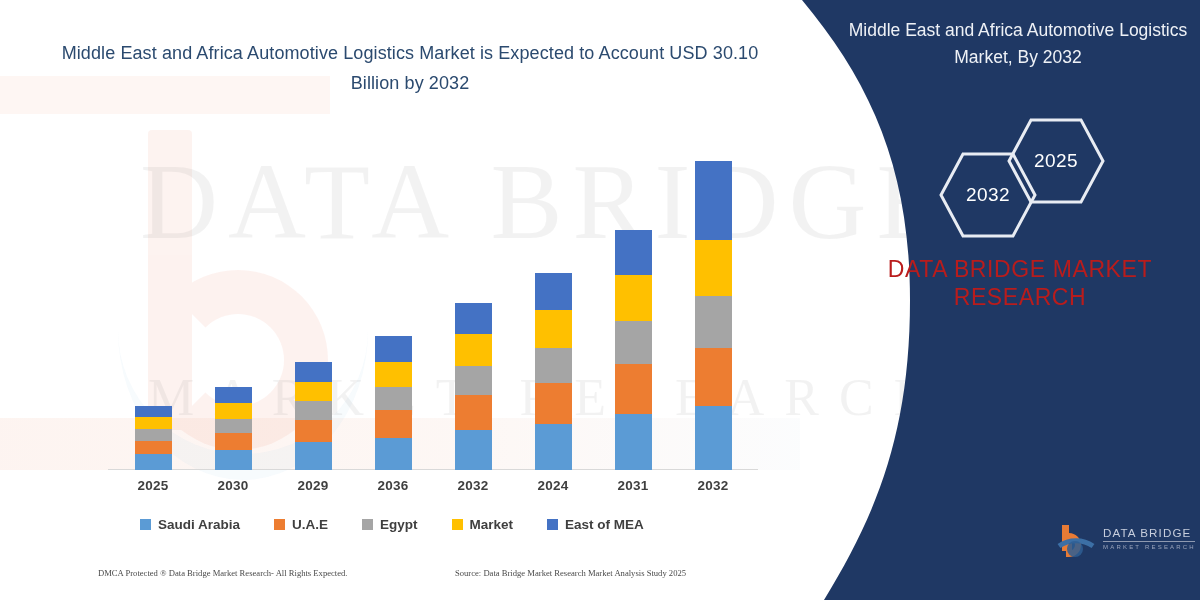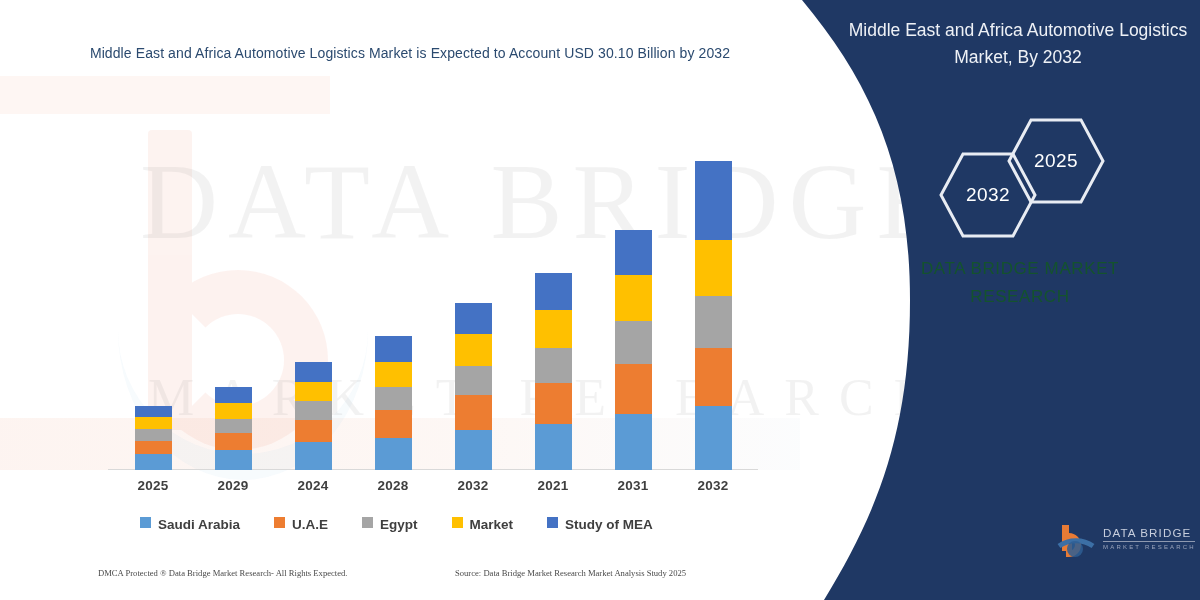--- a/index.html
+++ b/index.html
@@ -70,21 +70,21 @@
     font-size:52px; letter-spacing:20px;
     color:#2b2b2b; opacity:.055; white-space:nowrap;
     font-family:"Liberation Serif", serif;
   }
 
   
   .chart-title {
     position:absolute; left:60px; top:38px; width:700px;
     text-align:center;
     color:#2b4a6f;
-    font-size:14px;
+    font-size:18px;
     line-height:30px;
     font-weight:400;
     letter-spacing:.1px;
   }
 
   
   .chart-area {
     position:absolute; left:108px; top:140px;
     width:650px; height:330px;
   }
@@ -116,21 +116,21 @@
     font-size:13.5px; font-weight:bold; color:#3f3f3f;
     letter-spacing:.2px;
   }
 
   
   .legend {
     position:absolute; left:140px; top:512px;
     width:620px; height:24px;
     display:flex; align-items:center; gap:34px;
   }
-  .legend-item { display:flex; gap:7px; }
+  .legend-item { display:flex; align-items:center; gap:7px; }
   .legend-swatch { width:11px; height:11px; display:block; }
   .legend-label {
     font-size:13.5px; font-weight:bold; color:#3f3f3f; white-space:nowrap;
   }
 
   
   .footer-left {
     position:absolute; left:98px; top:568px;
     font-size:8.6px; color:#4a4a4a; white-space:nowrap;
     font-family:"Liberation Serif", serif;
@@ -159,22 +159,22 @@
   .hex {
     position:absolute; display:flex; align-items:center; justify-content:center;
   }
   .hex svg { position:absolute; left:0; top:0; }
   .hex-label {
     position:relative; z-index:2;
     color:#ffffff; font-size:19px; letter-spacing:.4px;
   }
   .panel-brand {
     position:absolute; left:110px; top:252px; width:300px;
-    text-align:center; color:#14532d;
-    font-size:17px; line-height:28px; letter-spacing:.6px;
+    text-align:center; color:#b91c1c;
+    font-size:23px; line-height:28px; letter-spacing:.6px;
   }
 
   
   .dbmr-logo { position:absolute; left:1057px; top:518px; width:135px; height:48px; }
   .dbmr-mark { position:absolute; left:0; top:4px; width:40px; height:40px; }
   .dbmr-text { position:absolute; left:46px; top:8px; width:92px; }
   .dbmr-name {
     font-size:11.6px; color:#c7cedd; letter-spacing:1.1px; white-space:nowrap;
   }
   .dbmr-rule { width:92px; height:1px; background:#8e99b0; margin:2px 0 2px 0; }
@@ -274,25 +274,25 @@
             <div class="seg" style="height: 56px; background: rgb(255, 192, 0);"></div>
             <div class="seg" style="height: 52px; background: rgb(165, 165, 165);"></div>
             <div class="seg" style="height: 58px; background: rgb(237, 125, 49);"></div>
             <div class="seg" style="height: 64px; background: rgb(91, 155, 213);"></div>
           </div>
         </div>
       </div>
   </div>
   <div class="x-labels" id="xlabels">
       <div class="x-label">2025</div>
+      <div class="x-label">2030</div>
       <div class="x-label">2029</div>
+      <div class="x-label">2036</div>
+      <div class="x-label">2032</div>
       <div class="x-label">2024</div>
-      <div class="x-label">2028</div>
-      <div class="x-label">2032</div>
-      <div class="x-label">2021</div>
       <div class="x-label">2031</div>
       <div class="x-label">2032</div>
     </div>
 
   <div class="legend" id="legend">
       <div class="legend-item">
         <span class="legend-swatch" style="background: rgb(91, 155, 213);"></span>
         <span class="legend-label">Saudi Arabia</span>
       </div>
       <div class="legend-item">
@@ -302,21 +302,21 @@
       <div class="legend-item">
         <span class="legend-swatch" style="background: rgb(165, 165, 165);"></span>
         <span class="legend-label">Egypt</span>
       </div>
       <div class="legend-item">
         <span class="legend-swatch" style="background: rgb(255, 192, 0);"></span>
         <span class="legend-label">Market</span>
       </div>
       <div class="legend-item">
         <span class="legend-swatch" style="background: rgb(68, 114, 196);"></span>
-        <span class="legend-label">Study of MEA</span>
+        <span class="legend-label">East of MEA</span>
       </div>
     </div>
 
   <div class="footer-left">DMCA Protected ® Data Bridge Market Research- All Rights Expected.</div>
   <div class="footer-right">Source: Data Bridge Market Research  Market Analysis Study 2025</div>
 
   <div class="navy-panel">
     <svg width="440" height="600" viewBox="0 0 440 600">
       <path d="M 42 0 L 440 0 L 440 600 L 64 600 C 118 512 150 430 150 300 C 150 170 112 84 42 0 Z" fill="#1F3864"></path>
     </svg>

